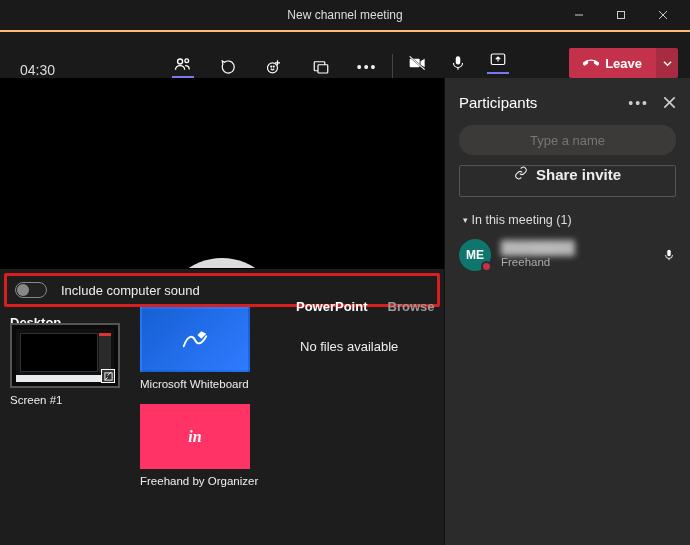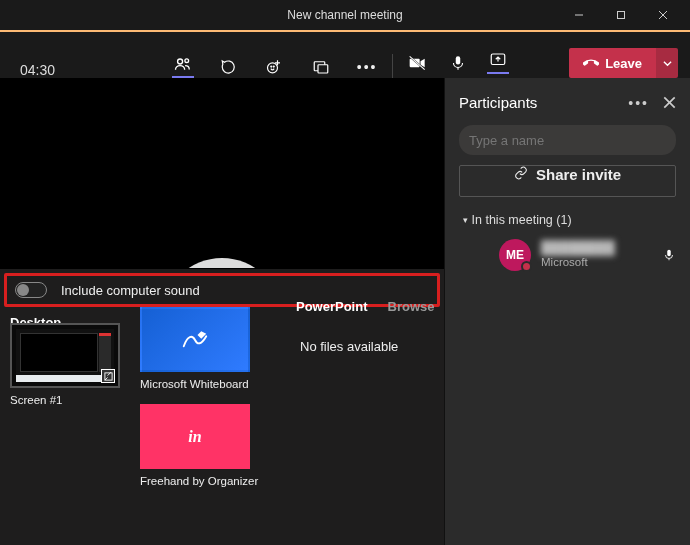--- a/index.html
+++ b/index.html
@@ -109,40 +109,39 @@
     border-left: 1px solid #111;
   }
   .panelR-head {
     display:flex; align-items:center; padding: 16px 14px 10px 14px;
   }
   .panelR-head h3 { font-size: 15px; font-weight:400; flex:1; }
   .panelR-head .dots { color:#ccc; margin-right:14px; cursor:pointer; letter-spacing:2px; font-size:14px; }
   .panelR-head .closep { color:#ccc; cursor:pointer; font-size:14px; }
   .search-invite {
     margin: 4px 14px 10px 14px; background:#3b3a39; border:none; height:30px;
-    width: calc(100% - 28px); padding: 0 10px; color:#ccc; font-size:13px; border-radius:14px;
+    width: calc(100% - 28px); padding: 0 10px; color:#ccc; font-size:13px; border-radius:14px;text-align:center;
   }
   .share-invite-btn {
     margin: 0 14px 14px 14px; width: calc(100% - 28px); height:32px;
     background: transparent; border:1px solid #555; color:#eee; border-radius:2px;
     display:flex; align-items:flex-start; justify-content:center; gap:8px; font-size:15px; cursor:pointer; font-weight:600;
   }
   .section-label {
     padding: 2px 14px 8px 18px; font-size:12.5px; color:#ddd; cursor:pointer;
     display:flex; align-items:center; gap:4px;
   }
   .section-label .caret { font-size:9px; }
   .participant-row {
     display:flex; align-items:center; padding: 4px 14px; gap: 10px;
   }
   .p-avatar {
-    width: 32px; height: 32px; border-radius:50%; background:#be185d;
+    width: 32px; height: 32px; border-radius:50%; background:#0f766e;
     display:flex; align-items:center; justify-content:center; font-size:12px; font-weight:600; color:#fff;
     position:relative;
-    margin-left:40px;
   }
   .p-avatar .status-dot {
     position:absolute; bottom:-1px; right:-1px; width:11px; height:11px; border-radius:50%;
     background:#c4314b; border:2px solid #2b2b2b;
   }
   .p-meta { flex:1; line-height:1.2; }
   .p-name { font-size:13px; color:#bbb; filter: blur(3px); }
   .p-role { font-size:11.5px; color:#aaa; }
   .p-mic { color:#eee; font-size:14px; }
   svg { display:block; }
@@ -337,21 +336,21 @@
       <span>In this meeting (1)</span>
     </div>
 
     <div class="participant-row">
       <div class="p-avatar">
         <span>ME</span>
         <div class="status-dot"></div>
       </div>
       <div class="p-meta">
         <div class="p-name">████████</div>
-        <div class="p-role">Microsoft</div>
+        <div class="p-role">Freehand</div>
       </div>
       <div class="p-mic">
         <svg width="14" height="14" viewBox="0 0 24 24" fill="#fff">
           <rect x="9" y="3" width="6" height="11" rx="3"></rect>
           <path d="M6 12a6 6 0 0 0 12 0" fill="none" stroke="#fff" stroke-width="1.5"></path>
           <line x1="12" y1="18" x2="12" y2="21" stroke="#fff" stroke-width="1.5"></line>
         </svg>
       </div>
     </div>
   </div>

